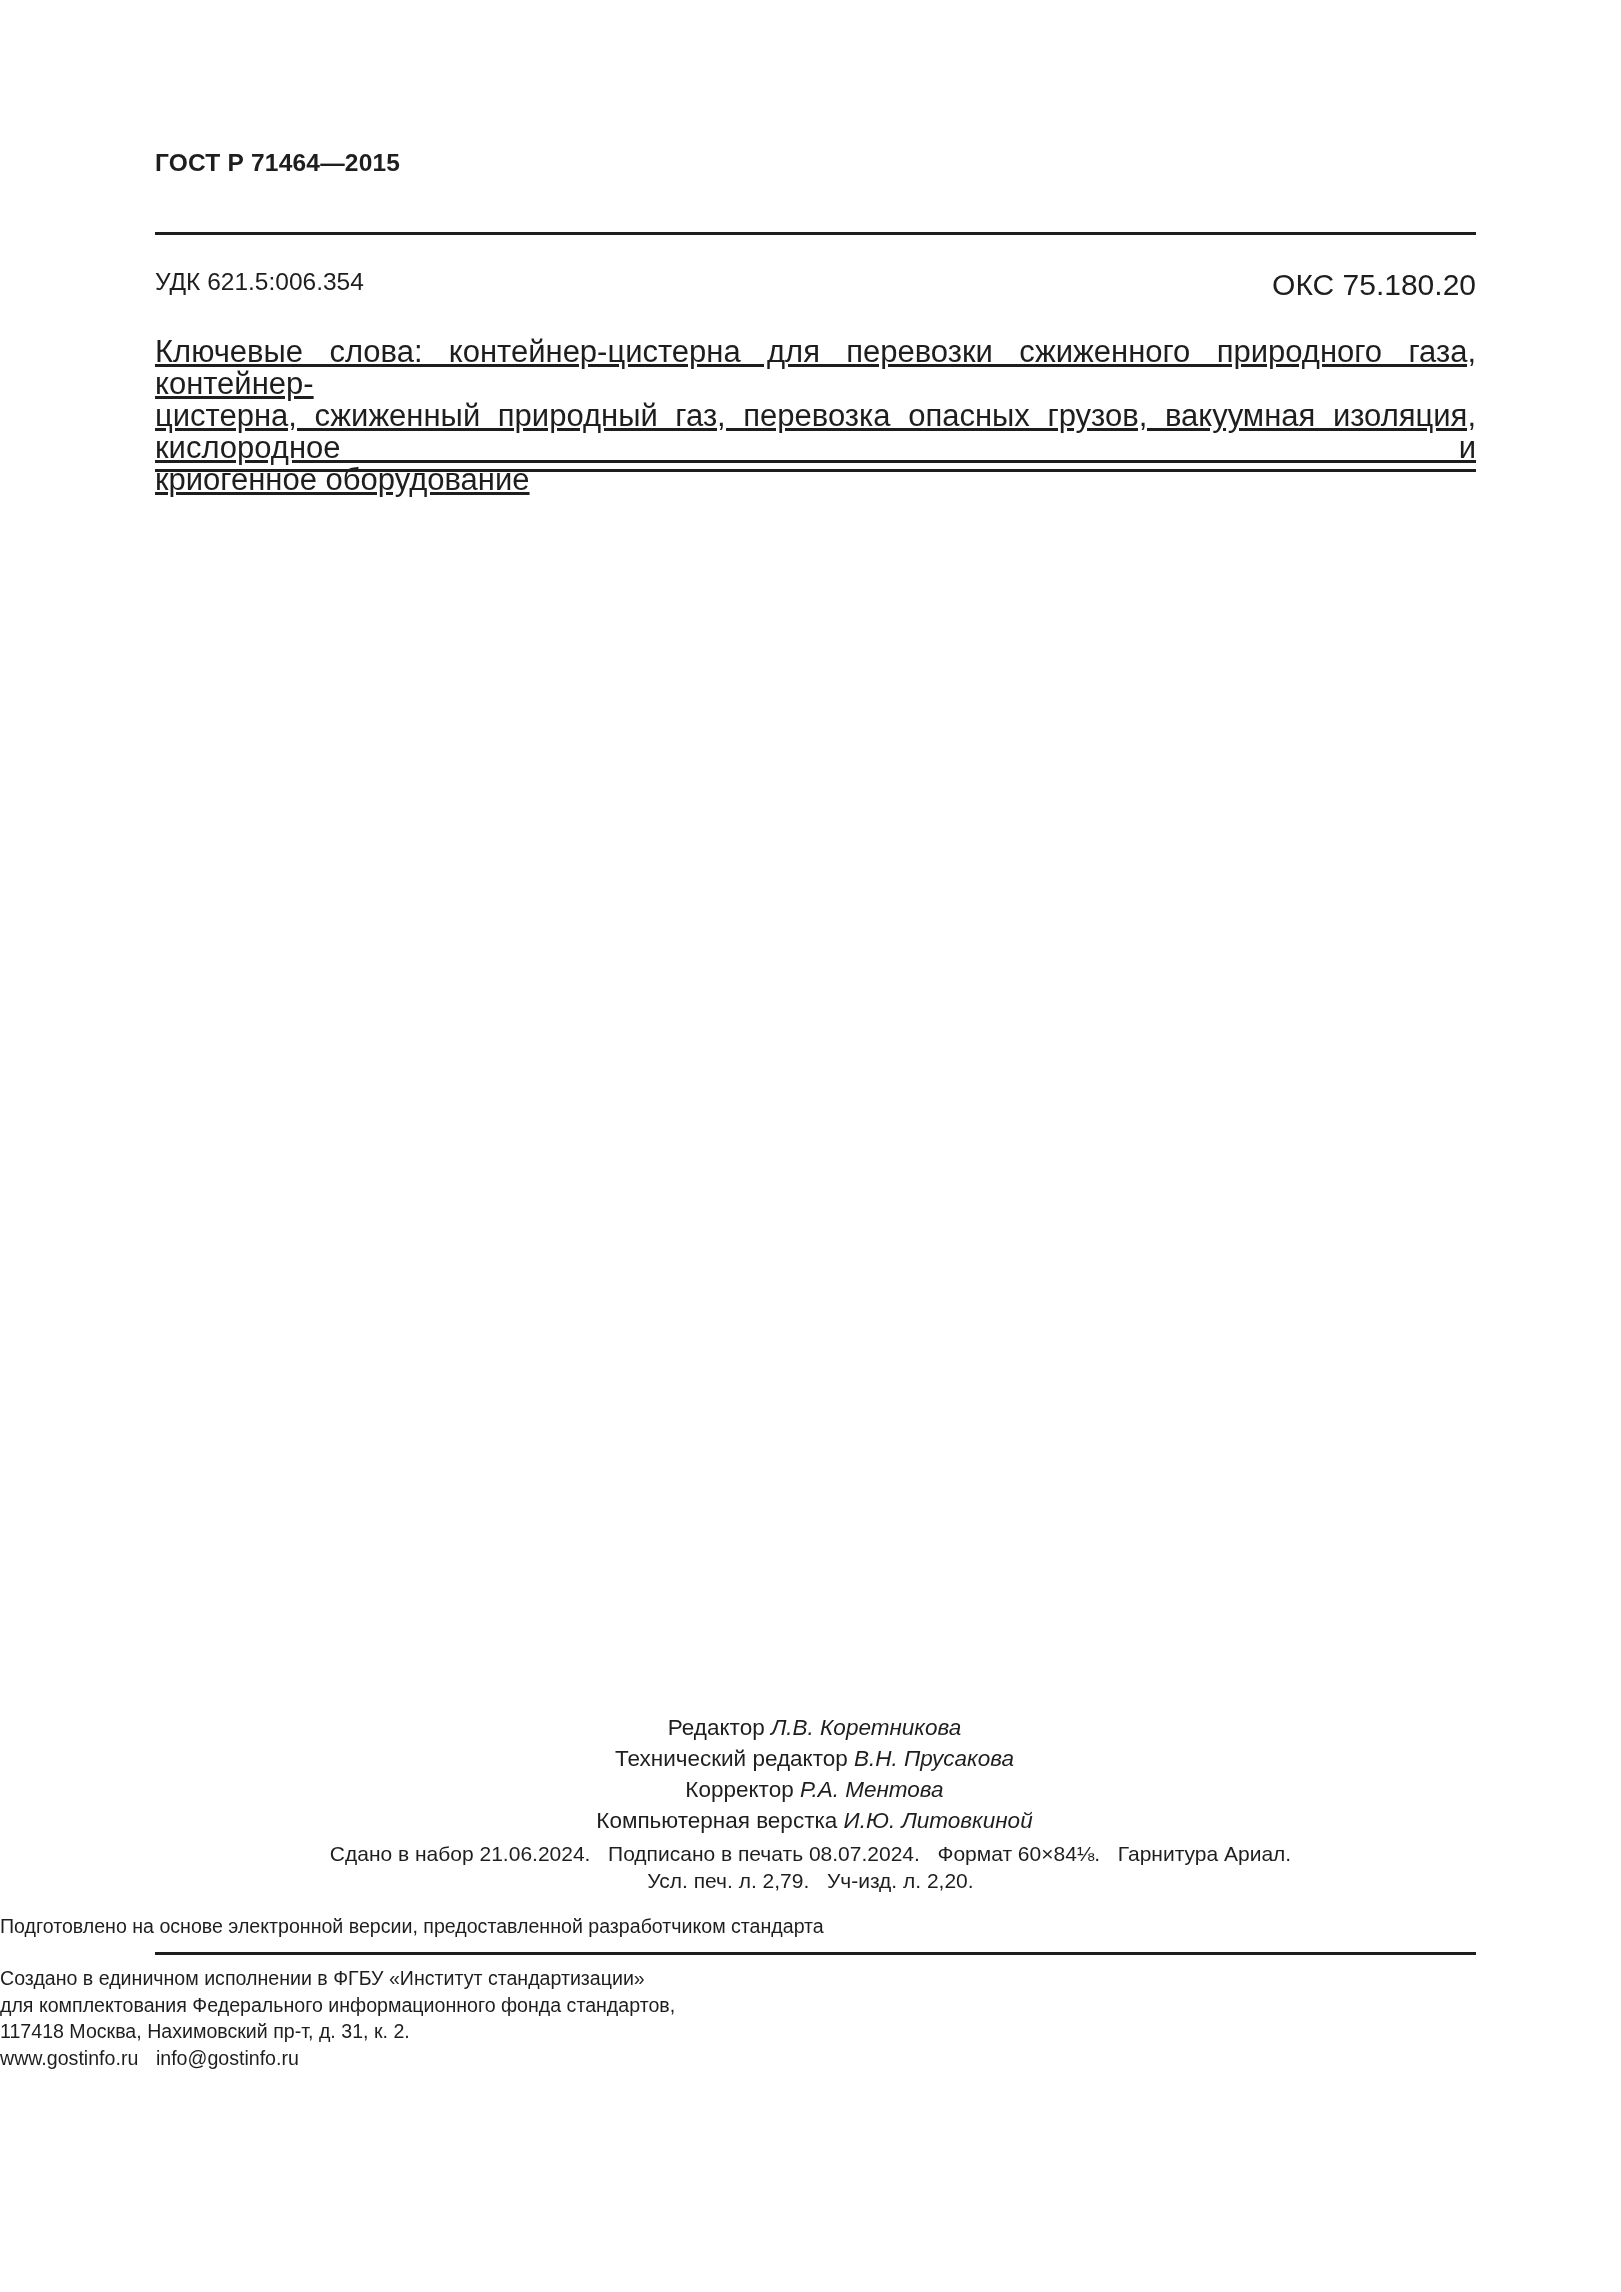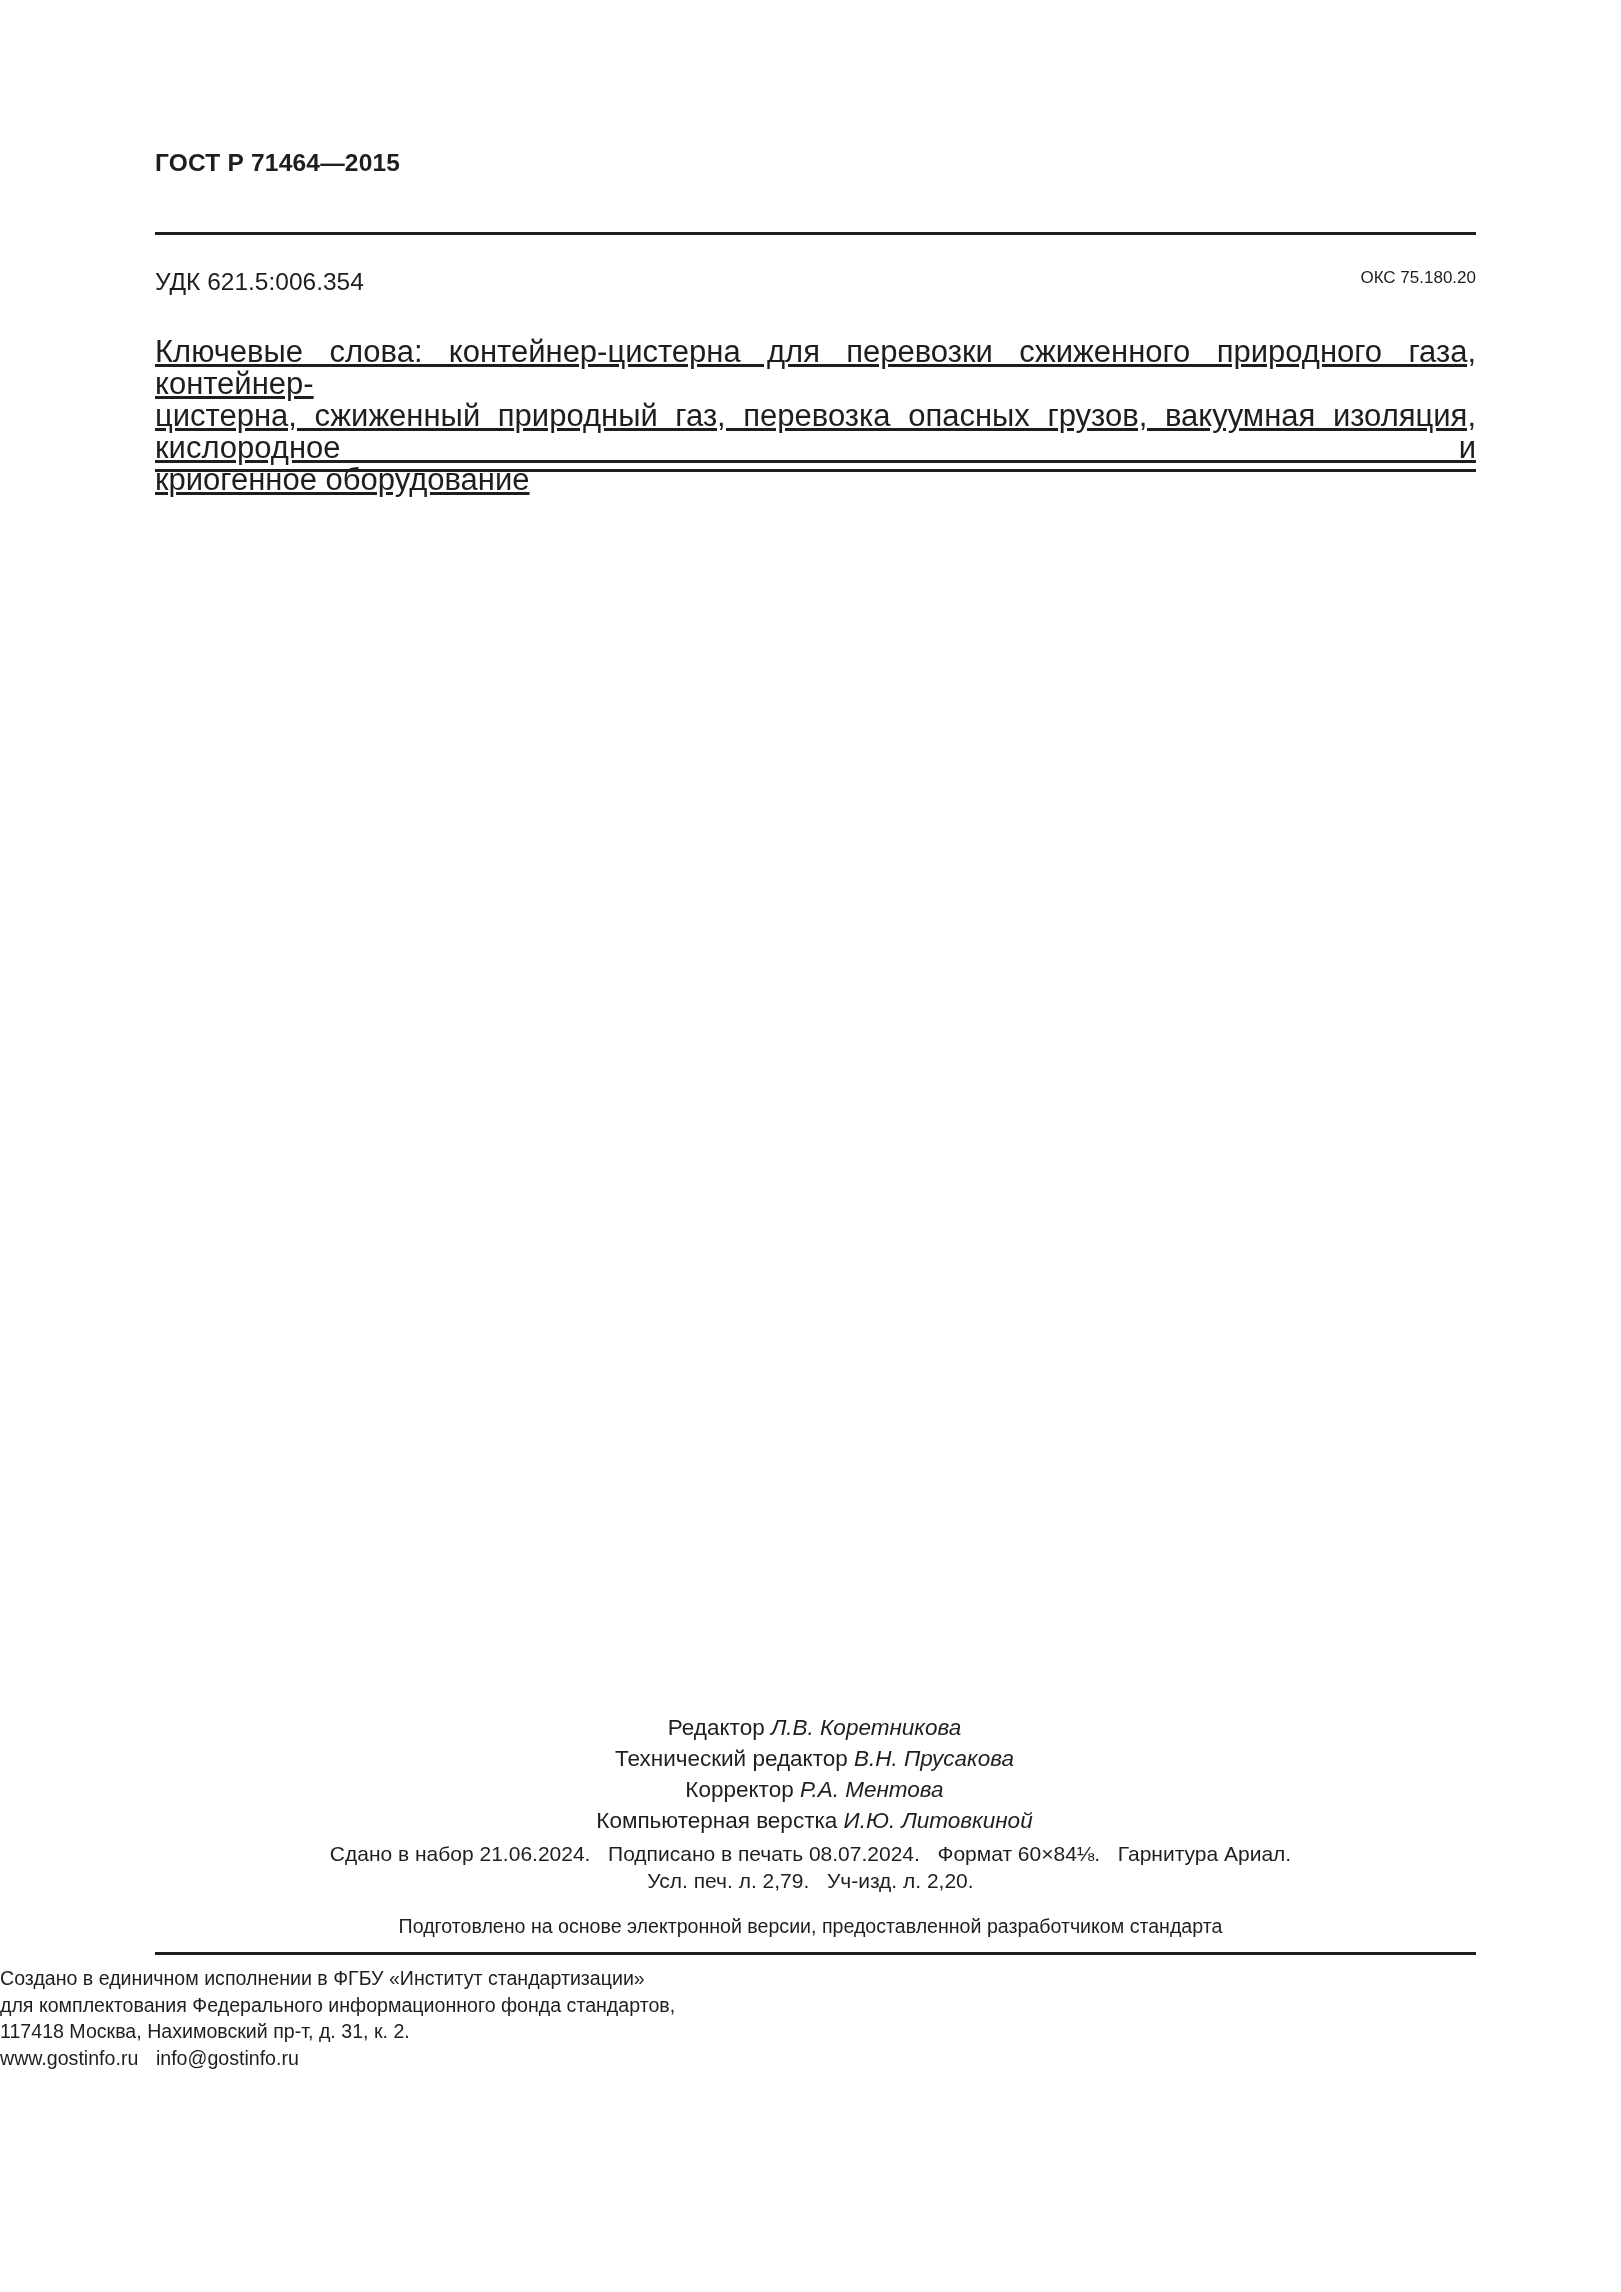--- a/index.html
+++ b/index.html
@@ -4,28 +4,28 @@
 <style>
   html, body { margin: 0; padding: 0; }
   body {
     width: 1621px; height: 2293px; background: #ffffff; position: relative;
     font-family: "Liberation Sans", "DejaVu Sans", sans-serif; color: #1e1e1e;
   }
   .abs { position: absolute; }
   .hdr { left: 155px; top: 149px; font-size: 24.5px; font-weight: bold; letter-spacing: 0.2px; }
   .rule { left: 155px; width: 1321px; height: 2.9px; background: #1e1e1e; }
   .udk { left: 155px; top: 268px; font-size: 24.5px; }
-  .oks { right: 145px; top: 268px; font-size: 17px; }
+  .oks { right: 145px; top: 268px; font-size: 30px; }
   .kw { left: 155px; top: 336px; width: 1321px; font-size: 31px; line-height: 32px; text-align: justify; text-decoration: underline; }
   .kw .line { display: block; text-align: justify; text-align-last: justify; }
   .kw .line.last { text-align-last: left; }
   .credits { left: 4px; width: 1621px; top: 1688px; text-align: center; font-size: 22.5px; line-height: 31px; margin-top: 24px; }
   .credits i { font-style: italic; }
   .pub { left: 0; width: 1621px; top: 1840px; text-align: center; font-size: 21px; line-height: 27.4px; }
-  .prep { left: 0; width: 1621px; top: 1915px; text-align: center; font-size: 19.6px; }
+  .prep { left: 0; width: 1621px; top: 1915px; font-size: 19.6px; }
   .made { left: 0; width: 1621px; top: 1965px; font-size: 19.6px; line-height: 26.5px; }
   .sp { display: inline-block; width: 17.6px; }
 </style>
 </head>
 <body>
 
 <div class="abs hdr">ГОСТ Р 71464—2015</div>
 
 <div class="abs rule" style="top:232px;"></div>
 

